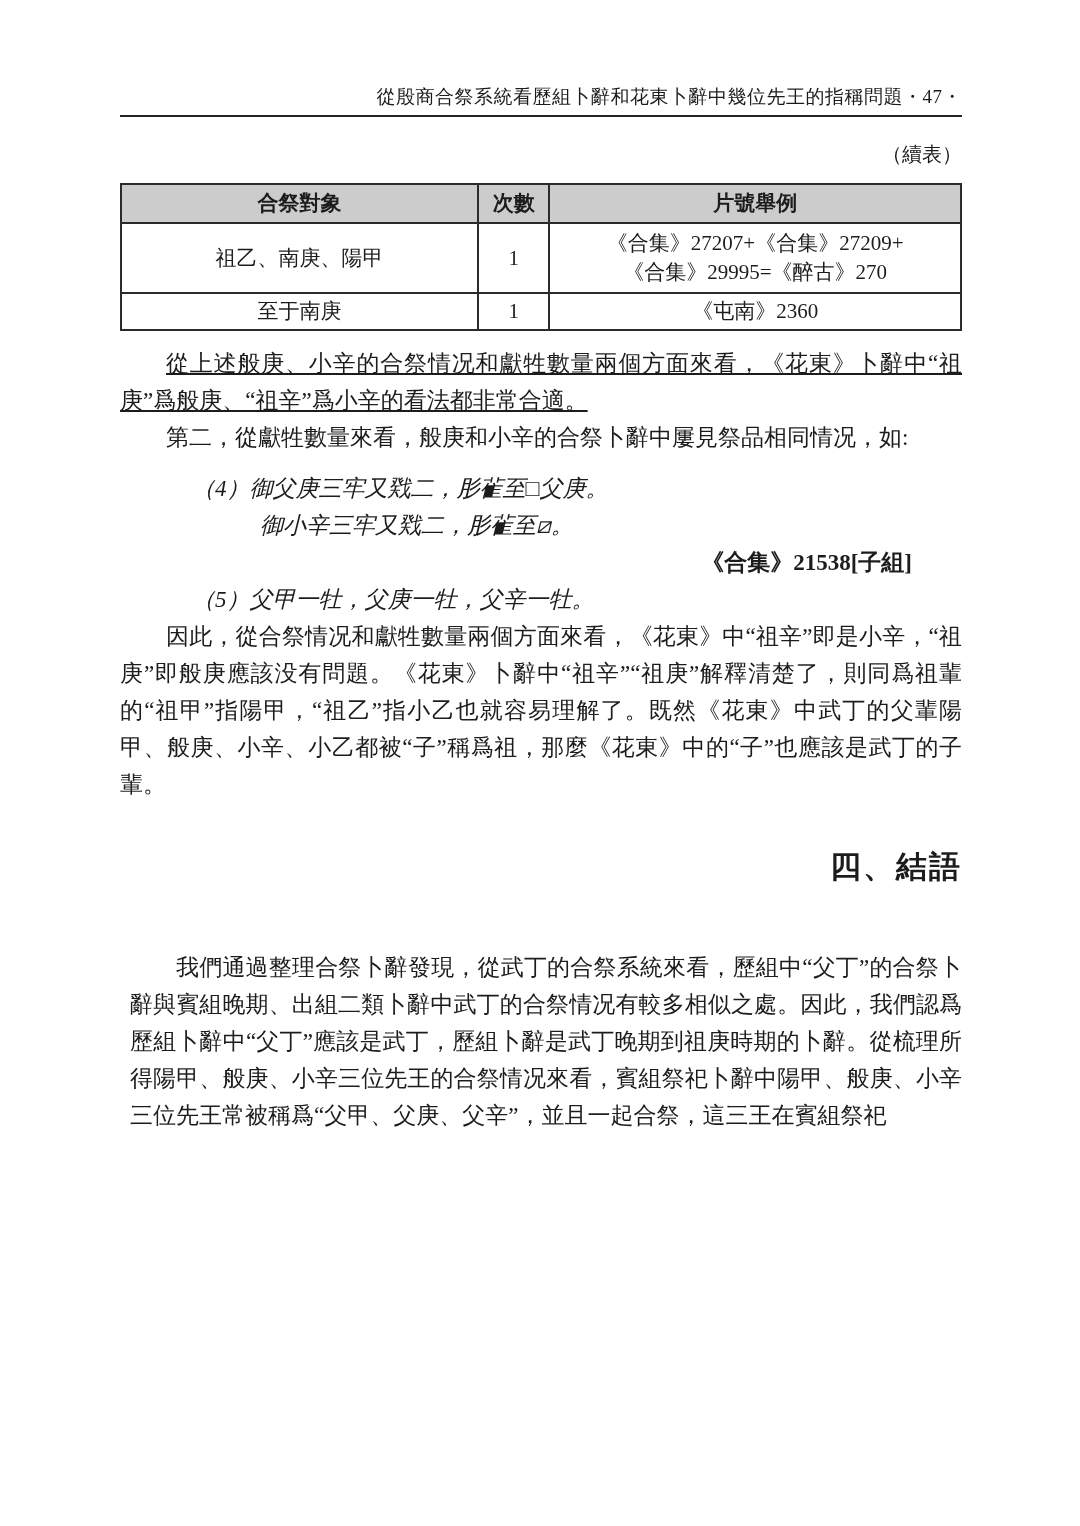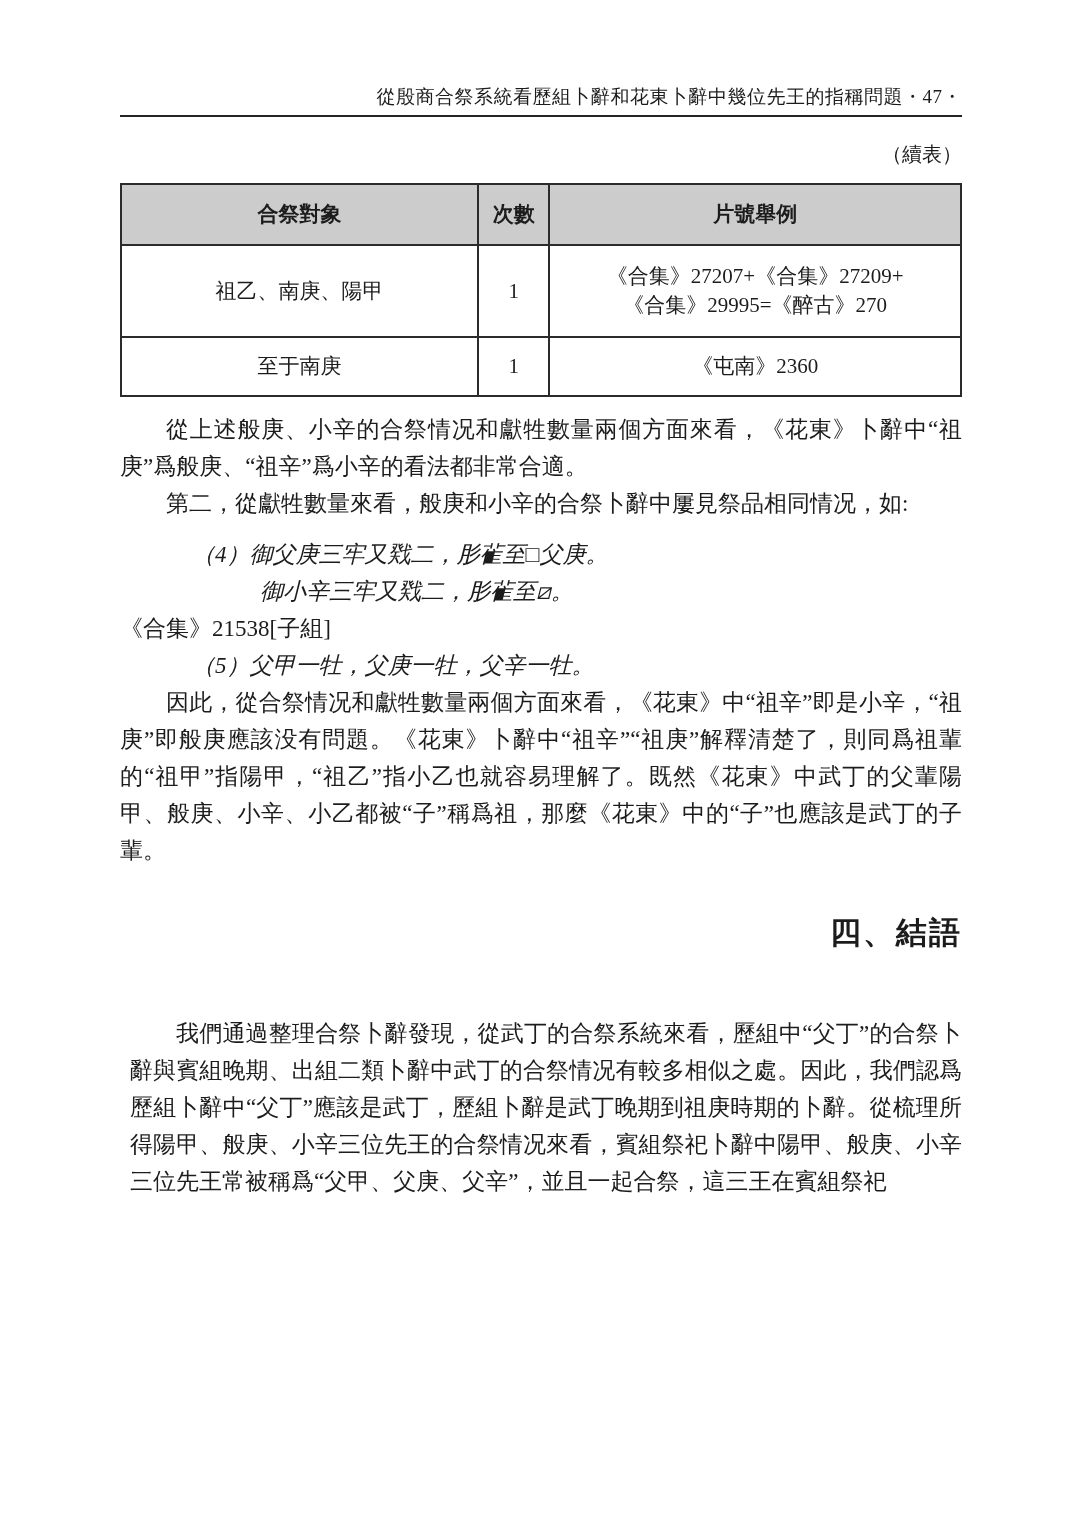--- a/index.html
+++ b/index.html
@@ -37,51 +37,53 @@
     width: 100%;
     border-collapse: collapse;
     margin-top: 16px;
     font-size: 21px;
     table-layout: fixed;
   }
   table.sac-table th, table.sac-table td {
     border: 2px solid #2b2b2b;
     text-align: center;
     vertical-align: middle;
-    padding: 14px 6px;
+    padding: 3px 6px;
     line-height: 29px;
   }
   table.sac-table th {
     font-weight: bold;
     background: #cccccc;
     height: 31px;
   }
   .col-object { width: 42.5%; }
   .col-count  { width: 8.5%; }
   .col-examples { width: 49%; }
   td.tall { height: 62px; }
   .body-para {
     font-size: 23px;
     line-height: 37px;
     text-align: justify;
     text-indent: 2em;
     margin: 0;
   }
-  .first-para { margin-top: 14px; }
+  .first-para { margin-top: 14px; text-decoration: underline; }
   .quote-block {
     margin-top: 14px;
     font-size: 23px;
     line-height: 37px;
     font-style: italic;           
   }
   .q-line { padding-left: 72px; font-family: Liberation Serif, serif; }
   .q-line.indent2 { padding-left: 140px; }
   .q-src {
+    text-align: right;
     padding-right: 50px;
     font-style: normal;
+    font-weight: bold;
   }
   .after-quote { margin-top: 20px; }
   .section-heading {
     margin: 44px 0 0 0;
     text-align: right;
     font-size: 31px;
     line-height: 40px;
     font-weight: bold;
     letter-spacing: 2px;
   }

